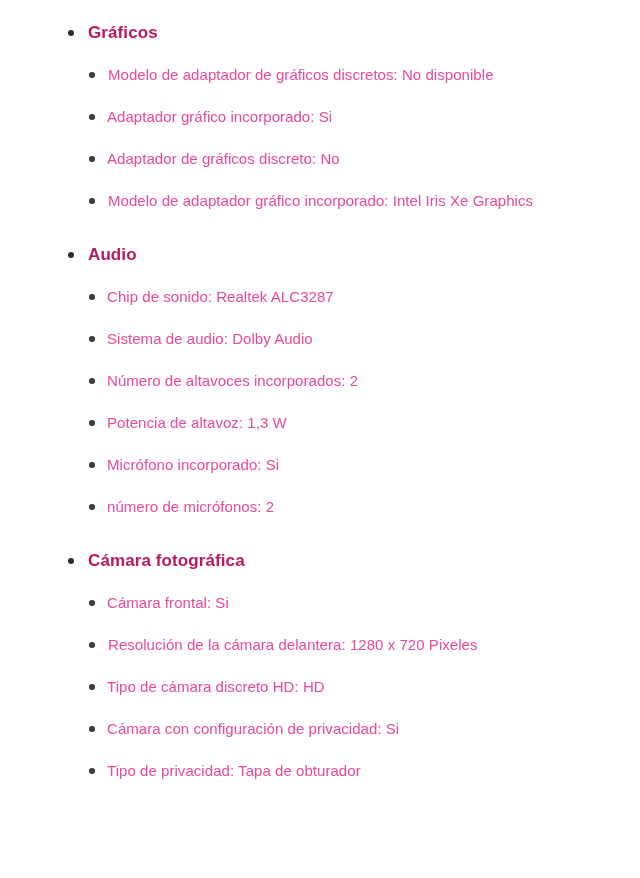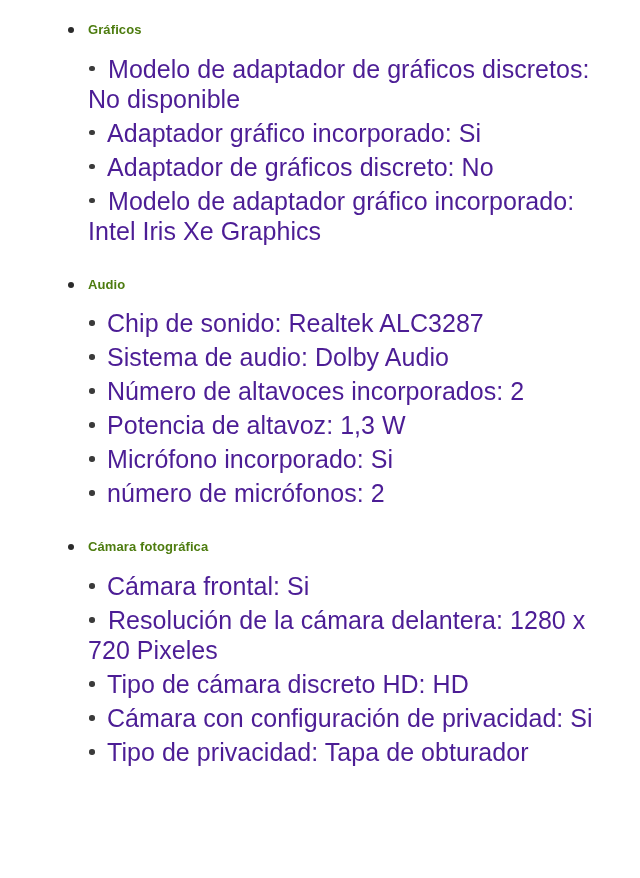--- a/index.html
+++ b/index.html
@@ -27,23 +27,23 @@
     padding-left: 88px;
     padding-right: 42px;
     margin-bottom: 4px;
   }
   .section + .section {
     margin-top: 26px;
   }
 
   .section-heading {
     position: relative;
-    font-size: 13px;
+    font-size: 17px;
     font-weight: bold;
-    color: #4d7c0f;
+    color: #be185d;
     line-height: 26px;
     letter-spacing: 0.1px;
   }
   .section-heading .bullet-l1 {
     position: absolute;
     left: -20px;
     top: 10px;
     width: 6px;
     height: 6px;
     border-radius: 50%;
@@ -51,26 +51,26 @@
   }
 
   
   .spec-list {
     margin: 0;
     padding: 0;
     list-style: none;
   }
   .spec-item {
     position: relative;
-    font-size: 25px;
+    font-size: 15px;
     font-weight: normal;
-    color: #4c1d95;
+    color: #ec4899;
     line-height: 30px;
     padding-left: 20px;
-    margin-top: 4px;
+    margin-top: 12px;
     letter-spacing: 0.05px;
     text-indent: -1px;
   }
   .spec-item .bullet-l2 {
     position: absolute;
     left: 1px;
     top: 12px;
     width: 5.5px;
     height: 5.5px;
     border-radius: 50%;

